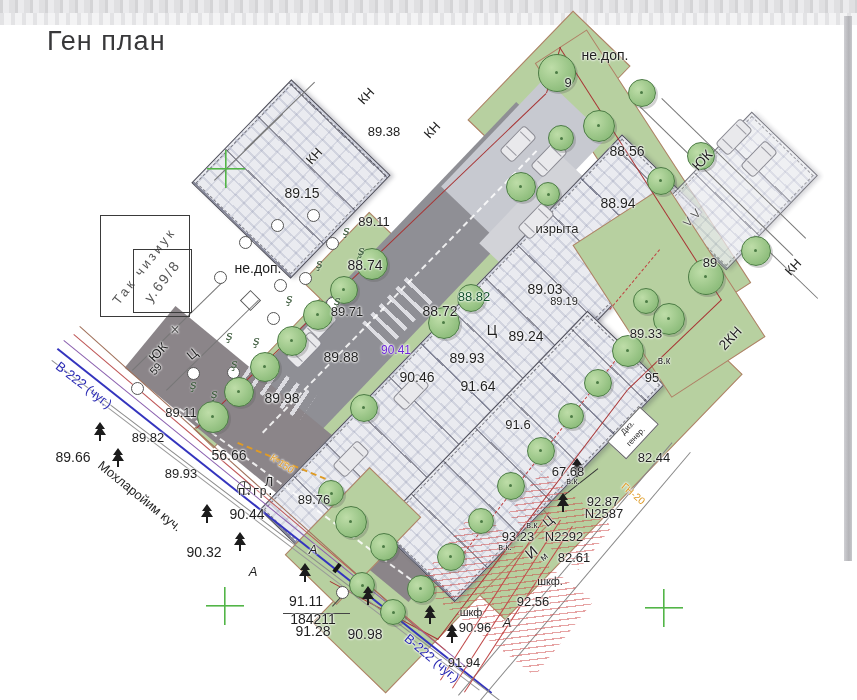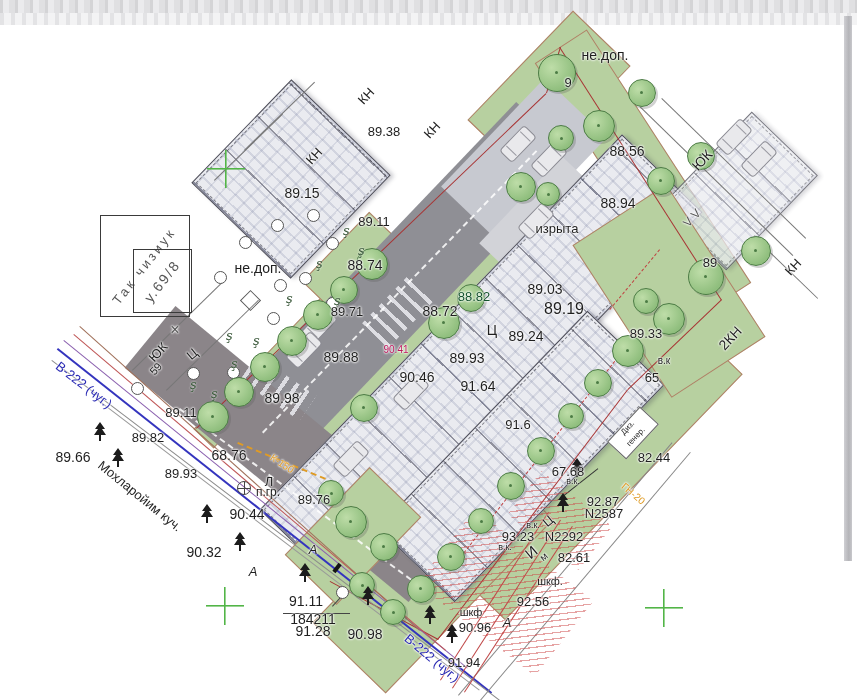--- a/index.html
+++ b/index.html
@@ -48,20 +48,21 @@
   .box{background:#fff;border:1px solid #666;}
   .conifer svg{display:block;}
 </style>
 </head>
 <body>
 
 <div id="canvas">
   <div class="abs band1"></div>
   <div class="abs band2"></div>
   <div class="abs rightstrip"></div>
+  <div class="abs title">Ген план</div>
   <div id="plan" class="abs" style="left:0;top:0;width:857px;height:700px;">
       <div class="abs lawn" style="left: 473px; top: 53px; width: 150px; height: 78px; transform: rotate(-46deg); background-color: rgb(183, 208, 160);"></div>
       <div class="abs lawn" style="left: 492px; top: 142px; width: 300px; height: 60px; transform: rotate(57deg); background-color: rgb(183, 208, 160);"></div>
       <div class="abs lawn" style="left: 418px; top: 414.5px; width: 340px; height: 95px; transform: rotate(-46deg); background-color: rgb(183, 208, 160);"></div>
       <div class="abs lawn" style="left: 312px; top: 520px; width: 240px; height: 100px; transform: rotate(-46deg); background-color: rgb(183, 208, 160);"></div>
       <div class="abs lawn" style="left: 162px; top: 327px; width: 270px; height: 26px; transform: rotate(-46deg); background-color: rgb(183, 208, 160);"></div>
       <div class="abs lawn" style="left: 260px; top: 316px; width: 340px; height: 14px; transform: rotate(-46deg); background-color: rgb(183, 208, 160);"></div>
       <div class="abs lawn" style="left: 304.5px; top: 239px; width: 95px; height: 48px; transform: rotate(-46deg); background-color: rgb(183, 208, 160);"></div>
       <div class="abs" style="left: 177px; top: 247px; width: 438px; height: 86px; transform: rotate(-46.3deg); background-color: rgb(143, 143, 149);"></div>
       <div class="abs" style="left: 108px; top: 414px; width: 368px; height: 80px; transform: rotate(39.5deg); background-color: rgb(139, 133, 137);"></div>
@@ -249,46 +250,46 @@
       <span class="lbl" style="left: 545px; top: 289px; font-size: 14px; color: rgb(31, 31, 31); transform: translate(-50%, -50%) rotate(0deg);">89.03</span>
       <span class="lbl" style="left: 557px; top: 228px; font-size: 13px; color: rgb(31, 31, 31); transform: translate(-50%, -50%) rotate(0deg);">изрыта</span>
       <span class="lbl" style="left: 627px; top: 151px; font-size: 14px; color: rgb(31, 31, 31); transform: translate(-50%, -50%) rotate(0deg);">88.56</span>
       <span class="lbl" style="left: 618px; top: 203px; font-size: 14px; color: rgb(31, 31, 31); transform: translate(-50%, -50%) rotate(0deg);">88.94</span>
       <span class="lbl" style="left: 702px; top: 160px; font-size: 14px; color: rgb(31, 31, 31); transform: translate(-50%, -50%) rotate(-47deg);">ЮК</span>
       <span class="lbl" style="left: 710px; top: 262px; font-size: 13px; color: rgb(31, 31, 31); transform: translate(-50%, -50%) rotate(0deg);">89</span>
       <span class="lbl" style="left: 793px; top: 267px; font-size: 13px; color: rgb(31, 31, 31); transform: translate(-50%, -50%) rotate(-47deg);">КН</span>
       <span class="lbl" style="left: 730px; top: 338px; font-size: 14px; color: rgb(31, 31, 31); transform: translate(-50%, -50%) rotate(-47deg);">2КН</span>
       <span class="lbl" style="left: 646px; top: 333px; font-size: 13px; color: rgb(31, 31, 31); transform: translate(-50%, -50%) rotate(0deg);">89.33</span>
       <span class="lbl" style="left: 664px; top: 361px; font-size: 10px; color: rgb(31, 31, 31); transform: translate(-50%, -50%) rotate(0deg);">в.к</span>
-      <span class="lbl" style="left: 652px; top: 377px; font-size: 13px; color: rgb(31, 31, 31); transform: translate(-50%, -50%) rotate(0deg);">65</span>
+      <span class="lbl" style="left: 652px; top: 377px; font-size: 13px; color: rgb(31, 31, 31); transform: translate(-50%, -50%) rotate(0deg);">95</span>
       <span class="lbl" style="left: 526px; top: 336px; font-size: 14px; color: rgb(31, 31, 31); transform: translate(-50%, -50%) rotate(0deg);">89.24</span>
       <span class="lbl" style="left: 492px; top: 330px; font-size: 14px; color: rgb(31, 31, 31); transform: translate(-50%, -50%) rotate(0deg);">Ц</span>
       <span class="lbl" style="left: 467px; top: 358px; font-size: 14px; color: rgb(31, 31, 31); transform: translate(-50%, -50%) rotate(0deg);">89.93</span>
       <span class="lbl" style="left: 478px; top: 386px; font-size: 14px; color: rgb(31, 31, 31); transform: translate(-50%, -50%) rotate(0deg);">91.64</span>
       <span class="lbl" style="left: 417px; top: 377px; font-size: 14px; color: rgb(31, 31, 31); transform: translate(-50%, -50%) rotate(0deg);">90.46</span>
-      <span class="lbl" style="left: 564px; top: 309px; font-size: 16px; color: rgb(31, 31, 31); transform: translate(-50%, -50%) rotate(0deg);">89.19</span>
-      <span class="lbl" style="left: 396px; top: 350px; font-size: 10px; color: #be185d; transform: translate(-50%, -50%) rotate(0deg);">90.41</span>
+      <span class="lbl" style="left: 564px; top: 301px; font-size: 11px; color: rgb(31, 31, 31); transform: translate(-50%, -50%) rotate(0deg);">89.19</span>
+      <span class="lbl" style="left: 396px; top: 350px; font-size: 12px; color: #6d28d9; transform: translate(-50%, -50%) rotate(0deg);">90.41</span>
       <span class="lbl" style="left: 341px; top: 357px; font-size: 14px; color: rgb(31, 31, 31); transform: translate(-50%, -50%) rotate(0deg);">89.88</span>
       <span class="lbl" style="left: 518px; top: 424px; font-size: 13px; color: rgb(31, 31, 31); transform: translate(-50%, -50%) rotate(0deg);">91.6</span>
       <span class="lbl" style="left: 374px; top: 221px; font-size: 13px; color: rgb(31, 31, 31); transform: translate(-50%, -50%) rotate(0deg);">89.11</span>
       <span class="lbl" style="left: 158px; top: 352px; font-size: 13px; color: rgb(31, 31, 31); transform: translate(-50%, -50%) rotate(-47deg);">ЮК</span>
       <span class="lbl" style="left: 192px; top: 354px; font-size: 13px; color: rgb(31, 31, 31); transform: translate(-50%, -50%) rotate(-40deg);">Ц</span>
       <span class="lbl" style="left: 156px; top: 369px; font-size: 11px; color: rgb(31, 31, 31); transform: translate(-50%, -50%) rotate(-47deg);">59</span>
       <span class="lbl" style="left: 84px; top: 385px; font-size: 13px; color: rgb(43, 43, 180); transform: translate(-50%, -50%) rotate(38deg);">В-222 (чуг.)</span>
       <span class="lbl" style="left: 148px; top: 437px; font-size: 13px; color: rgb(31, 31, 31); transform: translate(-50%, -50%) rotate(0deg);">89.82</span>
       <span class="lbl" style="left: 73px; top: 457px; font-size: 14px; color: rgb(31, 31, 31); transform: translate(-50%, -50%) rotate(0deg);">89.66</span>
       <span class="lbl" style="left: 140px; top: 496px; font-size: 13px; color: rgb(31, 31, 31); transform: translate(-50%, -50%) rotate(39deg);">Мохларойим куч.</span>
       <span class="lbl" style="left: 181px; top: 473px; font-size: 13px; color: rgb(31, 31, 31); transform: translate(-50%, -50%) rotate(0deg);">89.93</span>
       <span class="lbl" style="left: 181px; top: 412px; font-size: 13px; color: rgb(31, 31, 31); transform: translate(-50%, -50%) rotate(0deg);">89.11</span>
-      <span class="lbl" style="left: 229px; top: 455px; font-size: 14px; color: rgb(31, 31, 31); transform: translate(-50%, -50%) rotate(0deg);">68.76</span>
+      <span class="lbl" style="left: 229px; top: 455px; font-size: 14px; color: rgb(31, 31, 31); transform: translate(-50%, -50%) rotate(0deg);">56.66</span>
       <span class="lbl" style="left: 282px; top: 398px; font-size: 14px; color: rgb(31, 31, 31); transform: translate(-50%, -50%) rotate(0deg);">89.98</span>
       <span class="lbl" style="left: 247px; top: 514px; font-size: 14px; color: rgb(31, 31, 31); transform: translate(-50%, -50%) rotate(0deg);">90.44</span>
       <span class="lbl" style="left: 282px; top: 464px; font-size: 10px; color: rgb(223, 155, 37); transform: translate(-50%, -50%) rotate(34deg);">К-150</span>
       <span class="lbl" style="left: 269px; top: 481px; font-size: 13px; color: rgb(31, 31, 31); transform: translate(-50%, -50%) rotate(0deg);">Л</span>
-      <span class="lbl" style="left: 268px; top: 492px; font-size: 12px; color: rgb(31, 31, 31); transform: translate(-50%, -50%) rotate(0deg);">п.гр.</span>
+      <span class="lbl" style="left: 256px; top: 492px; font-size: 12px; color: rgb(31, 31, 31); transform: translate(-50%, -50%) rotate(0deg); font-family: Liberation Mono, monospace;">п.гр.</span>
       <span class="lbl" style="left: 314px; top: 499px; font-size: 13px; color: rgb(31, 31, 31); transform: translate(-50%, -50%) rotate(0deg);">89.76</span>
       <span class="lbl" style="left: 204px; top: 552px; font-size: 14px; color: rgb(31, 31, 31); transform: translate(-50%, -50%) rotate(0deg);">90.32</span>
       <span class="lbl" style="left: 253px; top: 571px; font-size: 13px; color: rgb(31, 31, 31); font-style: italic; transform: translate(-50%, -50%) rotate(0deg);">А</span>
       <span class="lbl" style="left: 313px; top: 549px; font-size: 13px; color: rgb(31, 31, 31); font-style: italic; transform: translate(-50%, -50%) rotate(0deg);">А</span>
       <span class="lbl" style="left: 507px; top: 622px; font-size: 13px; color: rgb(31, 31, 31); font-style: italic; transform: translate(-50%, -50%) rotate(0deg);">А</span>
       <span class="lbl" style="left: 306px; top: 601px; font-size: 14px; color: rgb(31, 31, 31); transform: translate(-50%, -50%) rotate(0deg);">91.11</span>
       <span class="lbl" style="left: 313px; top: 619px; font-size: 14px; color: rgb(31, 31, 31); transform: translate(-50%, -50%) rotate(0deg);">184211</span>
       <span class="lbl" style="left: 313px; top: 631px; font-size: 14px; color: rgb(31, 31, 31); transform: translate(-50%, -50%) rotate(0deg);">91.28</span>
       <span class="lbl" style="left: 365px; top: 634px; font-size: 14px; color: rgb(31, 31, 31); transform: translate(-50%, -50%) rotate(0deg);">90.98</span>
       <span class="lbl" style="left: 432px; top: 658px; font-size: 13px; color: rgb(43, 43, 180); transform: translate(-50%, -50%) rotate(40deg);">В-222 (чуг.)</span>

